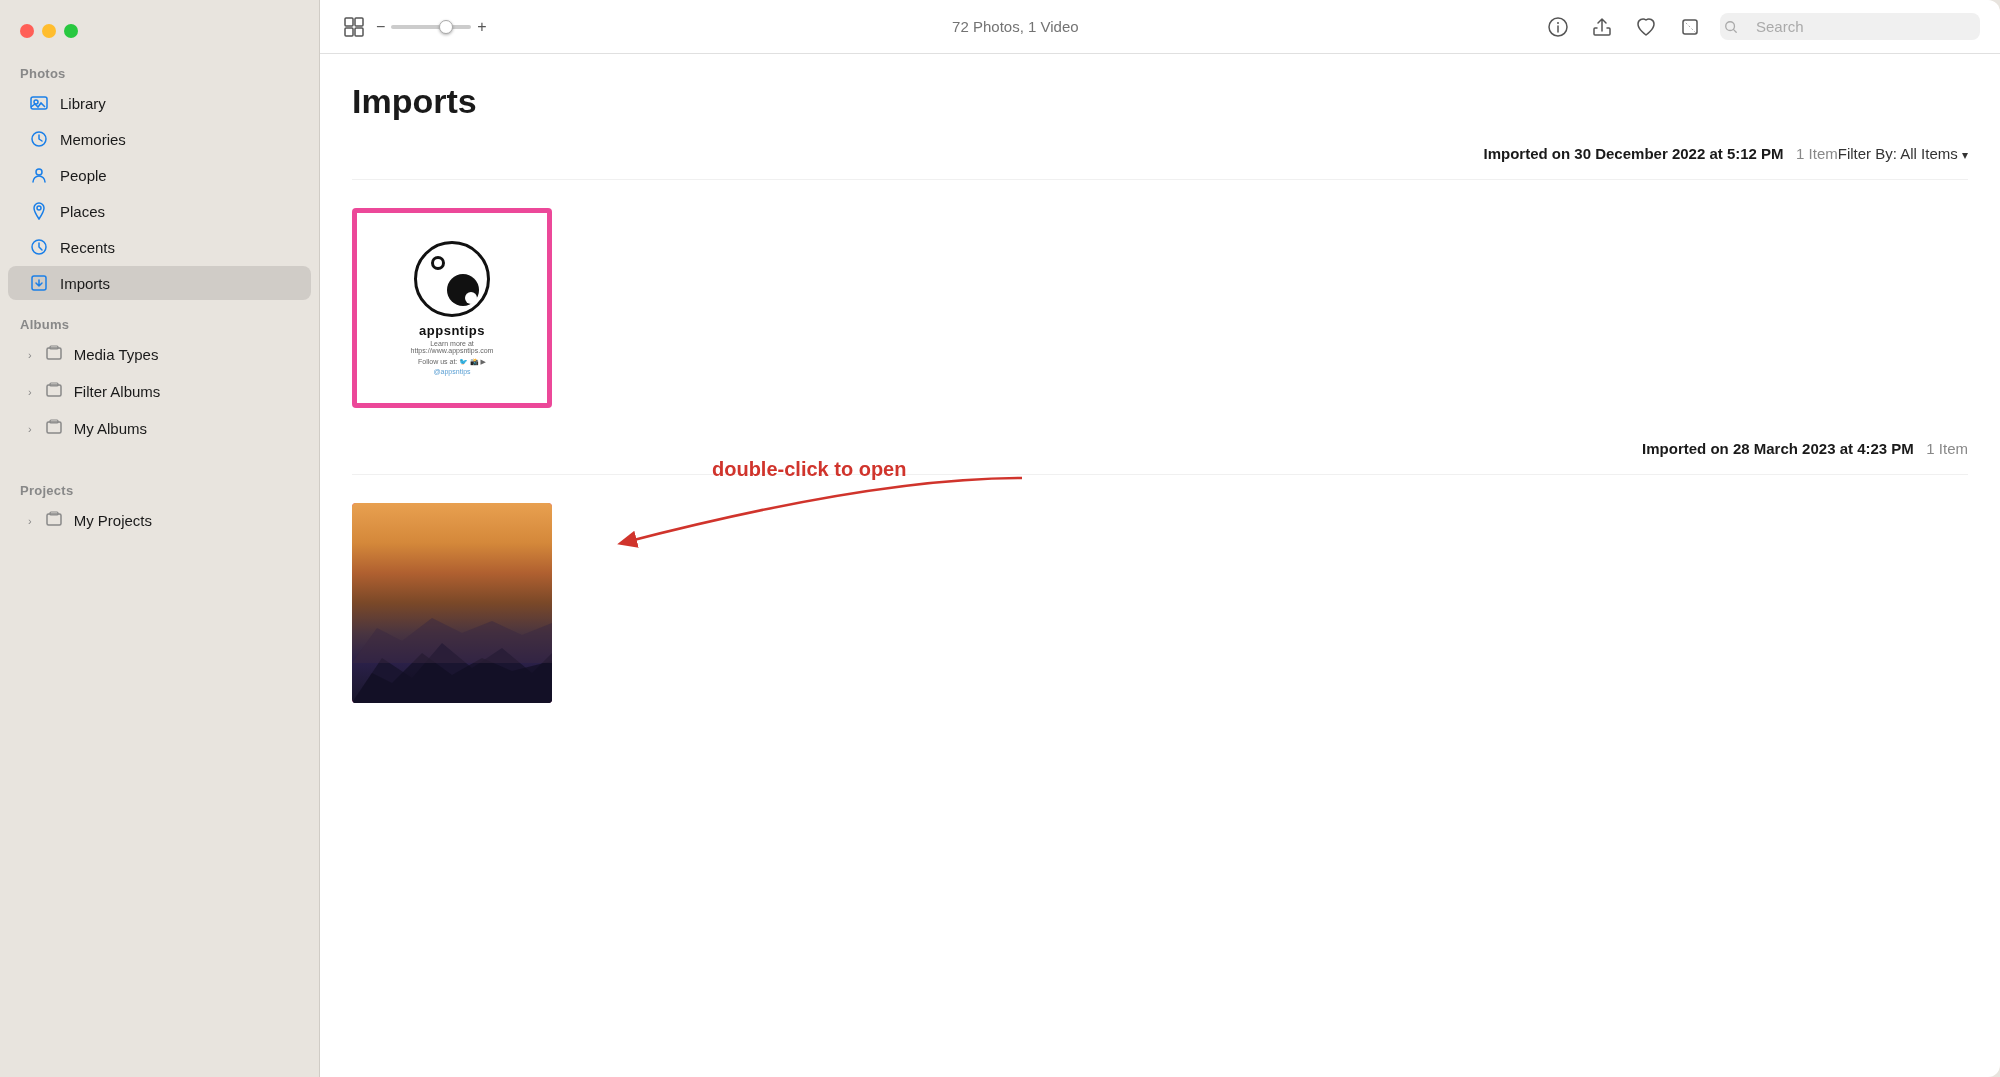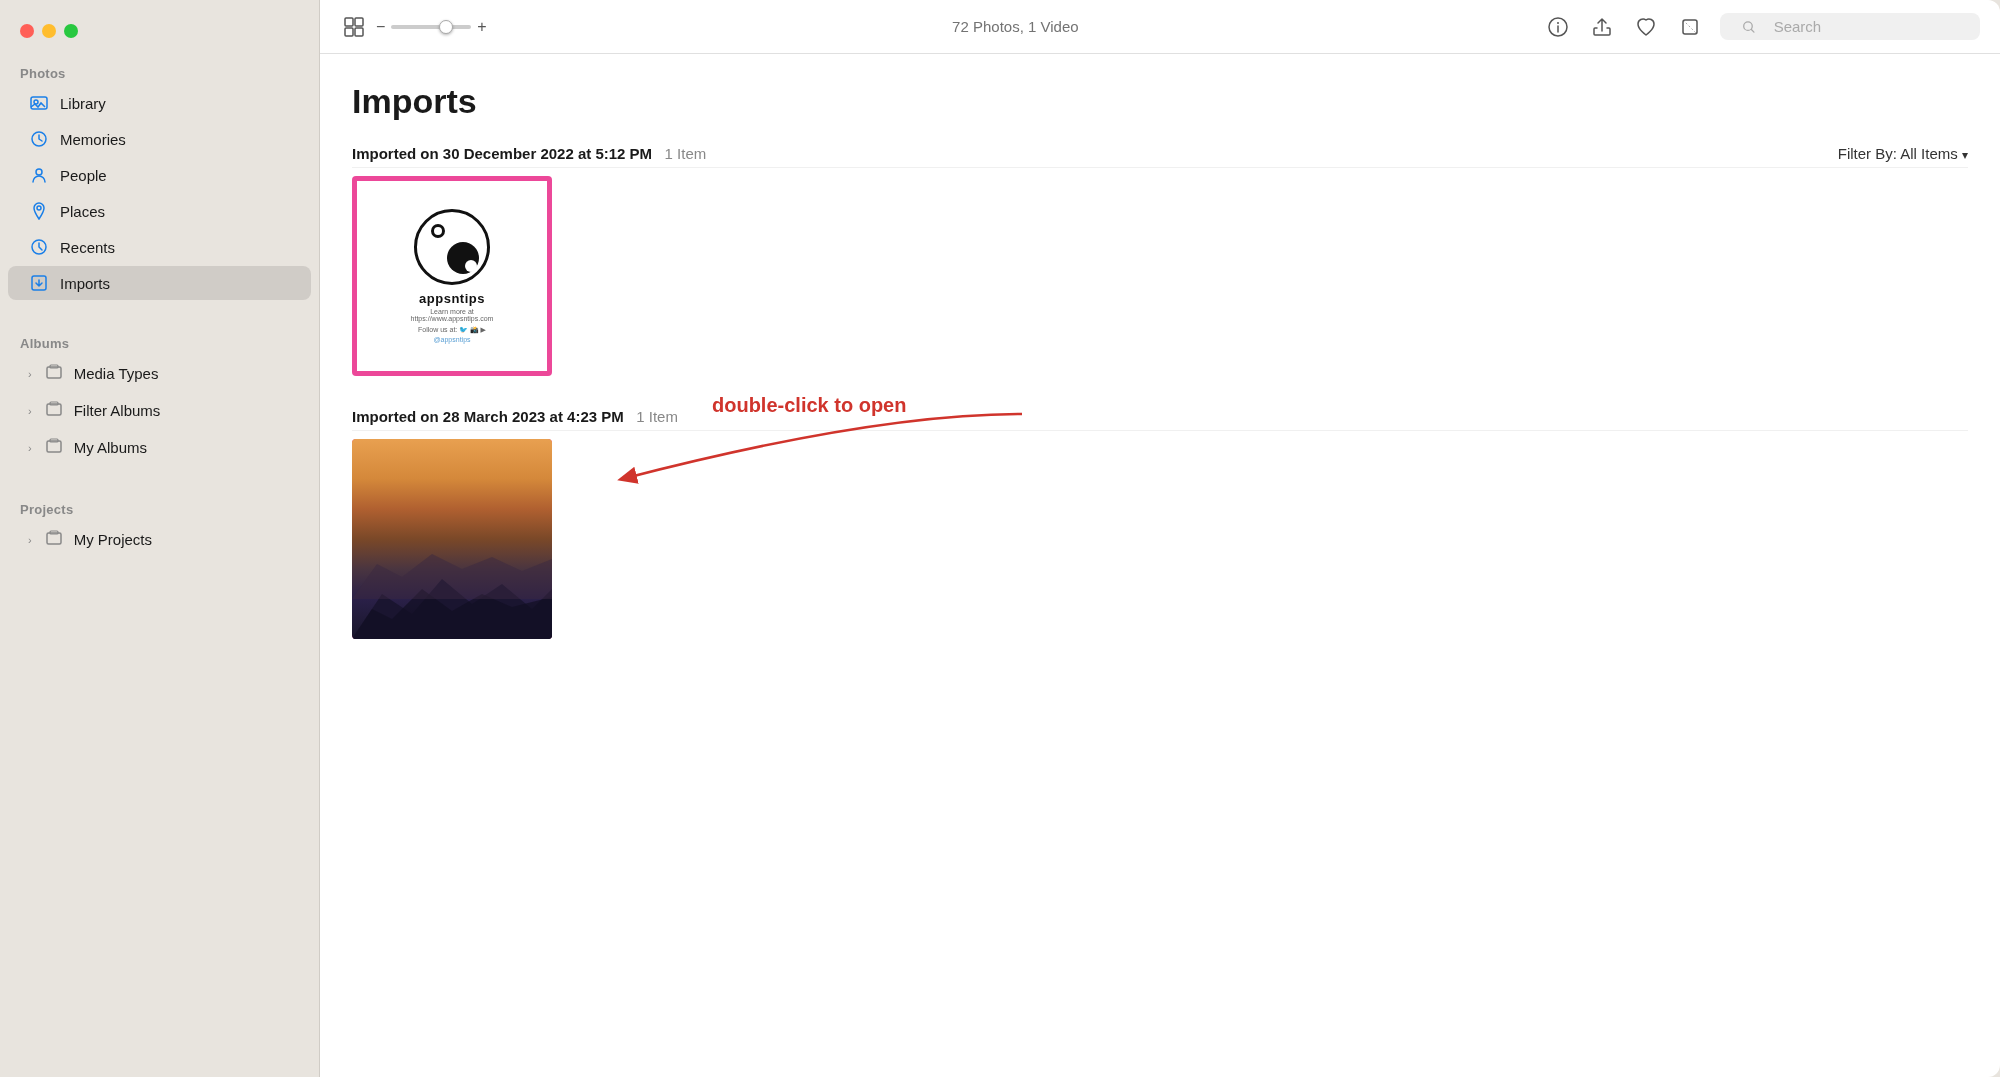--- a/index.html
+++ b/index.html
@@ -166,21 +166,21 @@
       cursor: pointer;
       color: #444;
       font-size: 18px;
     }
     .search-bar {
       display: flex;
       align-items: center;
       gap: 18px;
       background: #f0f0f0;
       border-radius: 8px;
-      padding: 5px 22px;
+      padding: 5px 4px;
       width: 260px;
     }
     .search-bar input {
       border: none;
       background: transparent;
       font-size: 15px;
       color: #333;
       outline: none;
       width: 100%;
     }
@@ -202,23 +202,23 @@
       margin-bottom: 24px;
     }
 
     .import-group {
       margin-bottom: 32px;
     }
 
     .import-header {
       display: flex;
       align-items: baseline;
-      justify-content: space-between;
-      margin-bottom: 8px;
-      padding-bottom: 4px;
+      justify-content: flex-end;
+      margin-bottom: 28px;
+      padding-bottom: 16px;
       border-bottom: 1px solid #f0f0f0;
     }
 
     .import-date {
       font-size: 15px;
       font-weight: 600;
       color: #1a1a1a;
     }
     .import-count {
       font-size: 15px;
@@ -323,21 +323,21 @@
     <span class="icon icon-blue">
       <svg width="20" height="20" viewBox="0 0 20 20" fill="none">
         <rect x="3" y="3" width="14" height="14" rx="2" stroke="#1a7fe8" stroke-width="1.5" fill="none"></rect>
         <path d="M10 7v6M7 10l3 3 3-3" stroke="#1a7fe8" stroke-width="1.5" stroke-linecap="round" stroke-linejoin="round"></path>
       </svg>
     </span>
     <span>Imports</span>
   </div>
 
 
-  <div class="sidebar-section-label" style="margin-top: 27px;">Albums</div>
+  <div class="sidebar-section-label" style="margin-top: 8px;">Albums</div>
 
   <div class="sidebar-item-collapsible">
     <span class="chevron">›</span>
     <span class="icon">
       <svg width="20" height="20" viewBox="0 0 20 20" fill="none">
         <rect x="3" y="5" width="14" height="11" rx="1.5" stroke="#888" stroke-width="1.5" fill="none"></rect>
         <rect x="6" y="3" width="8" height="3" rx="1" stroke="#888" stroke-width="1.2" fill="none"></rect>
       </svg>
     </span>
     <span>Media Types</span>

